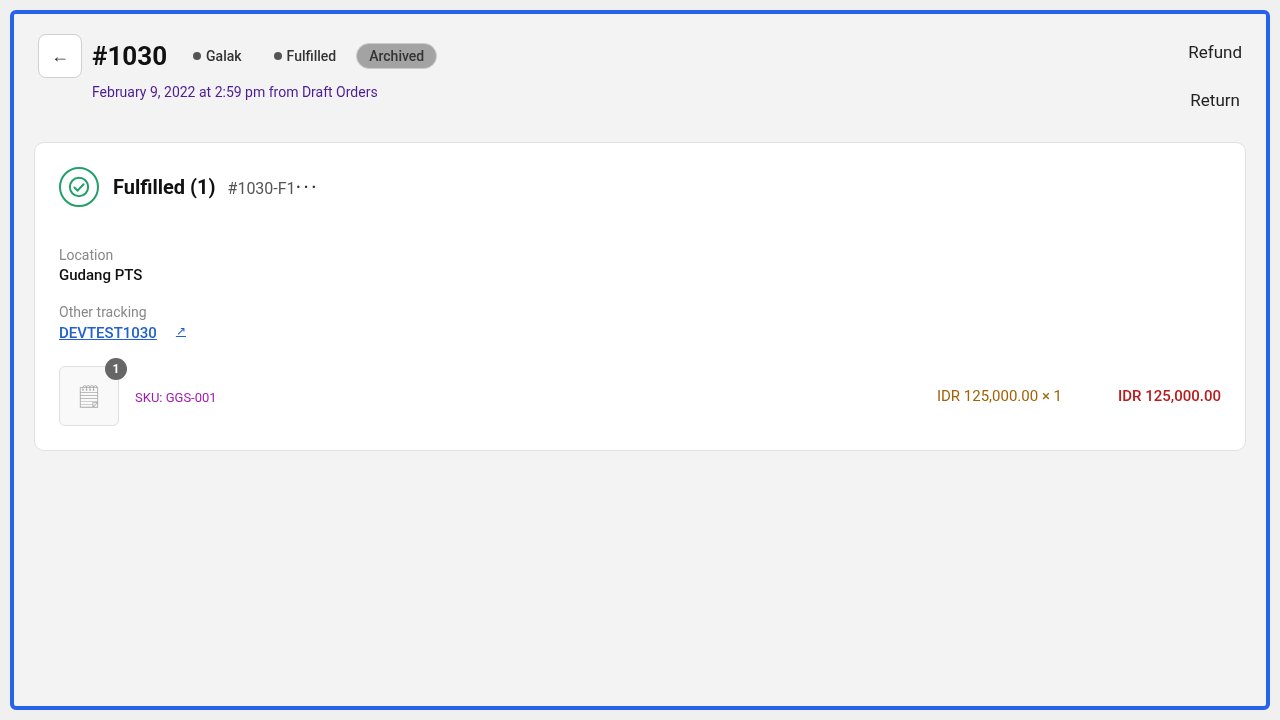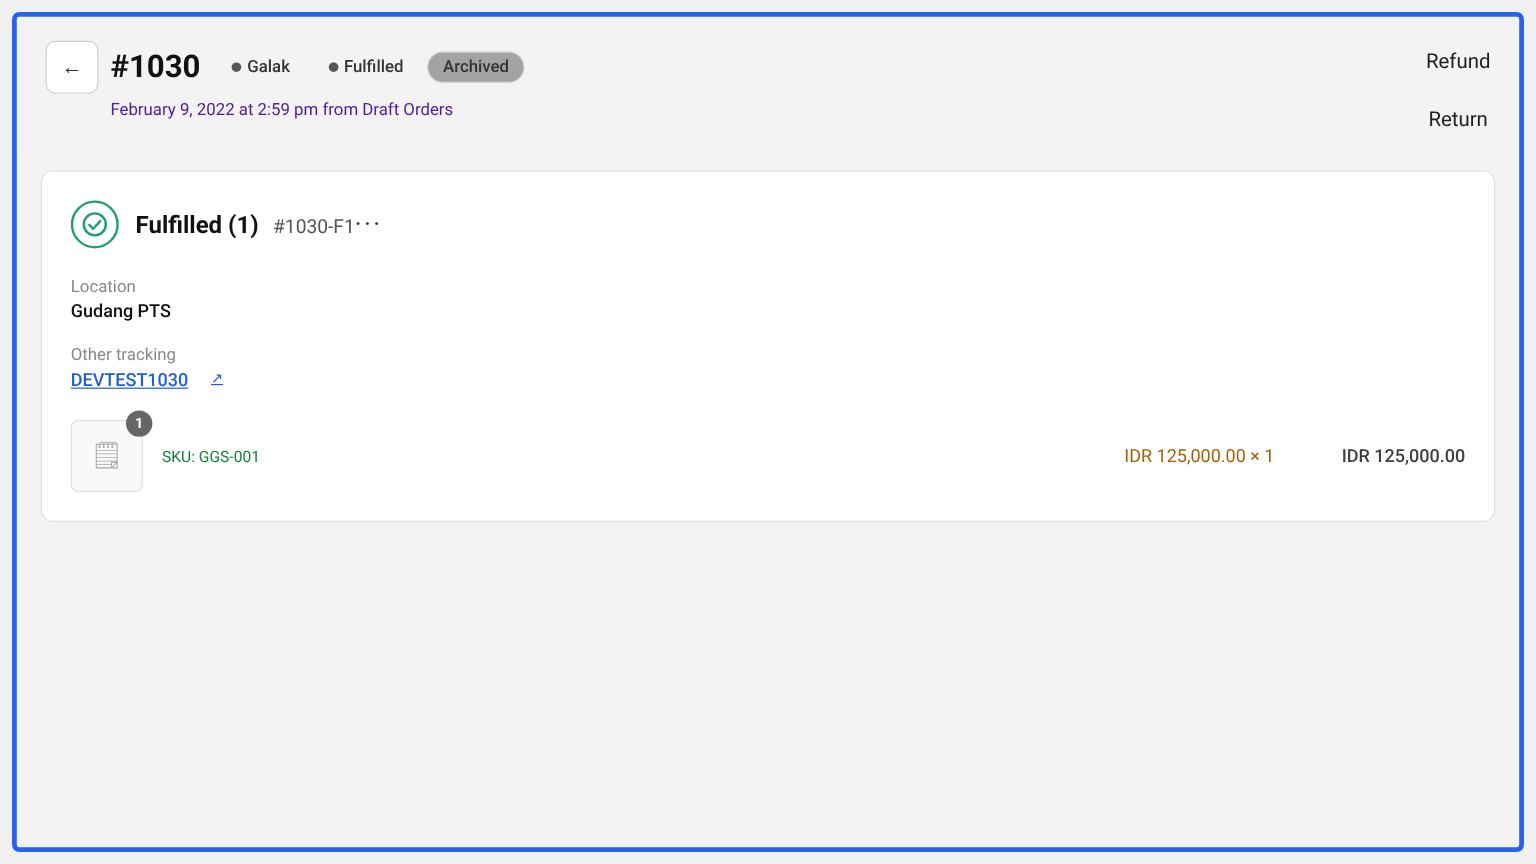--- a/index.html
+++ b/index.html
@@ -129,21 +129,21 @@
       border: 1.5px solid #e0e0e0;
       border-radius: 10px;
       padding: 24px;
     }
 
     
     .fulfilled-header {
       display: flex;
       align-items: center;
       justify-content: flex-start;
-      margin-bottom: 24px;
+      margin-bottom: 40px;
     }
 
     .fulfilled-title-group {
       display: flex;
       align-items: center;
       gap: 14px;
     }
 
     .check-circle {
       width: 40px;
@@ -262,34 +262,34 @@
     }
 
     .product-name {
       font-size: 15px;
       font-weight: 700;
       color: #111;
     }
 
     .product-sku {
       font-size: 13px;
-      color: #15803d;
+      color: #a21caf;
       margin-top: 3px;
     }
 
     .product-price {
       font-size: 15px;
       color: #a16207;
       white-space: nowrap;
       margin: 0 40px;
     }
 
     .product-total {
       font-size: 15px;
-      color: #404040;
+      color: #b91c1c;
       font-weight: 500;
       white-space: nowrap;
     }
   </style>
 </head>
 <body>
 
 <div class="outer-frame">
 
   <div class="header">

